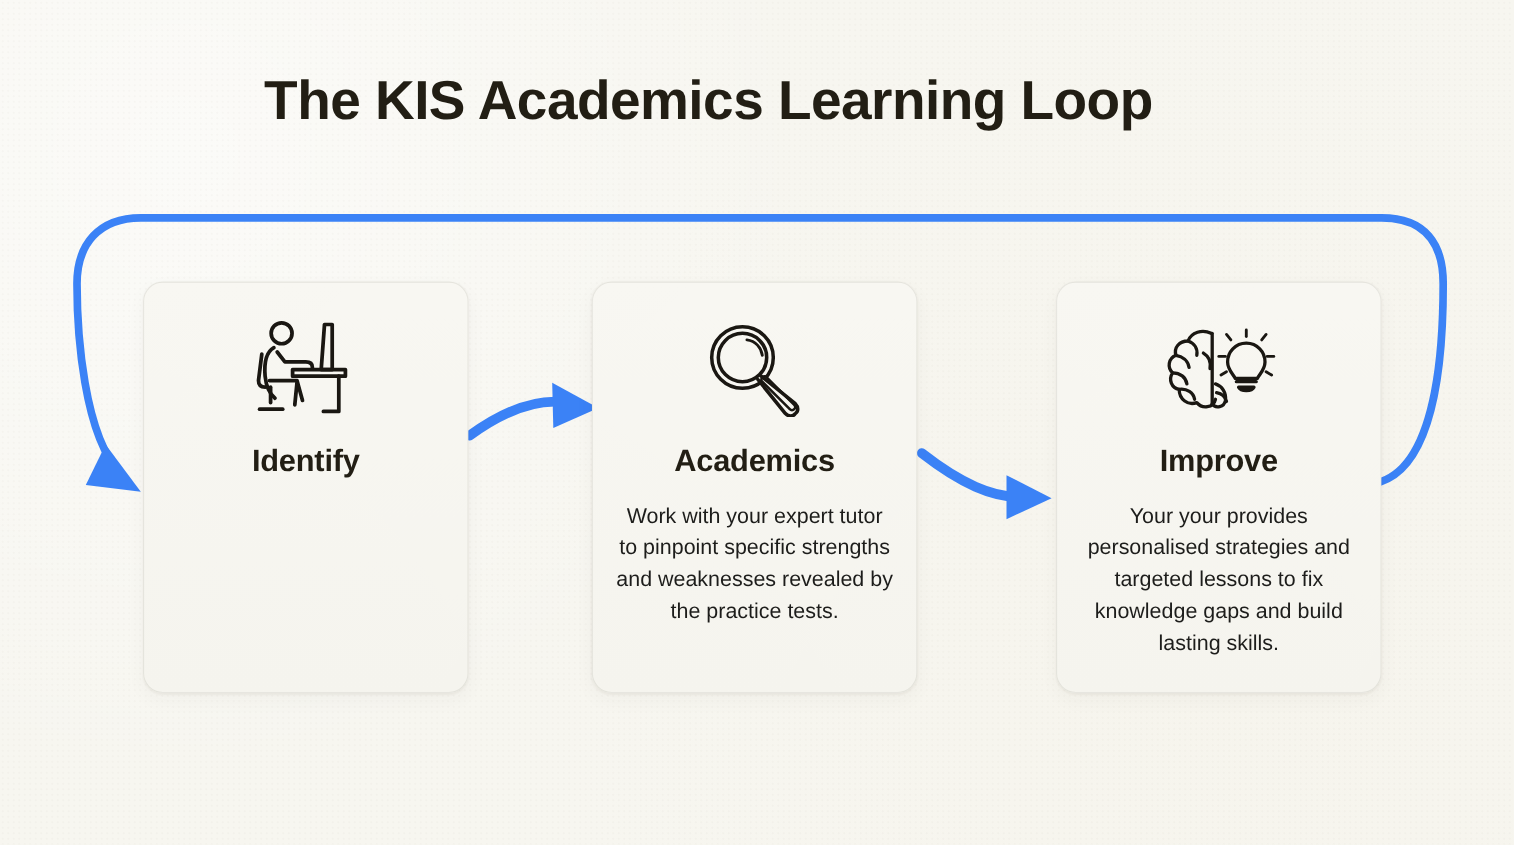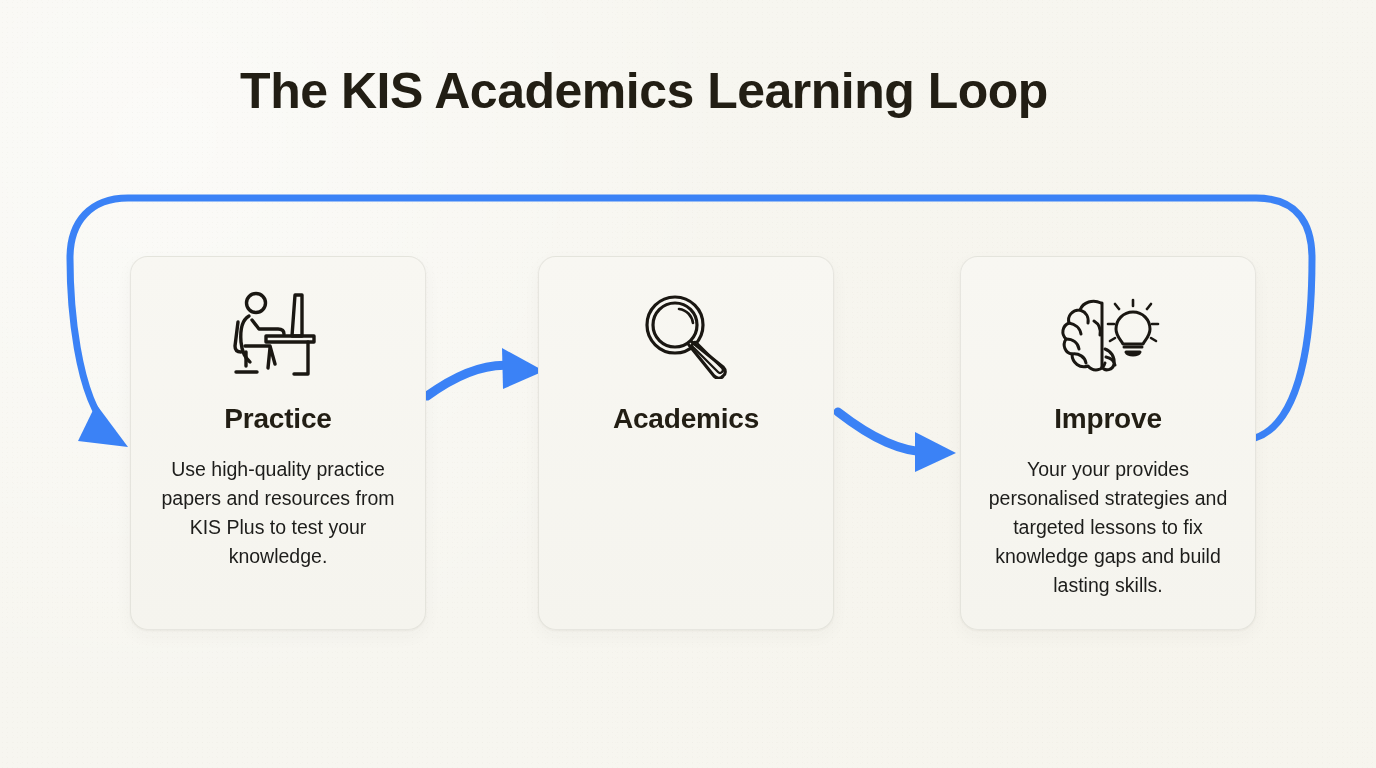--- a/index.html
+++ b/index.html
@@ -149,36 +149,36 @@
         <path d="M 20 62 L 20 76"></path>
         <path d="M 10 82 L 31 82"></path>
 
         <path d="M 40 46 L 88 46 L 88 52 L 40 52 Z"></path>
 
         <path d="M 82 52 L 82 84 L 68 84"></path>
 
         <path d="M 69 5 L 76 5 L 76 46 L 66 46 Z"></path>
       </svg>
     </div>
-    <div class="card-heading">Practice</div>
-    <div class="card-body">Use high-quality practice papers and resources from KIS Plus to test your knowledge.</div>
+    <div class="card-heading">Identify</div>
   </div>
 
   <div class="card" id="card-identify">
     <div class="card-icon">
       <svg width="96" height="88" viewBox="0 0 96 88" fill="none" stroke="#1a1712" stroke-width="3.2" stroke-linecap="round" stroke-linejoin="round">
         <circle cx="37" cy="34" r="28"></circle>
         <circle cx="37" cy="34" r="22"></circle>
         <path d="M 41 18 C 49 19 54 25 55 32" stroke-width="2.6"></path>
         <path d="M 57 54 L 82 79" stroke-width="8"></path>
         <path d="M 57 54 L 82 79" stroke="#f6f5ef" stroke-width="3.4"></path>
         <path d="M 54 51 L 85 76 C 88 79 88 83 85 85 C 83 88 79 88 76 85 L 51 54" stroke-width="3.2"></path>
       </svg>
     </div>
     <div class="card-heading">Academics</div>
+    <div class="card-body">Work with your expert tutor to pinpoint specific strengths and weaknesses revealed by the practice tests.</div>
   </div>
 
   <div class="card" id="card-improve">
     <div class="card-icon">
       <svg width="110" height="88" viewBox="0 0 110 88" fill="none" stroke="#1a1712" stroke-width="3" stroke-linecap="round" stroke-linejoin="round">
 
         <path d="M 48 12 C 40 8 30 11 27 19
                  C 19 19 14 25 16 32
                  C 9 35 8 43 13 48
                  C 9 54 12 62 19 63

